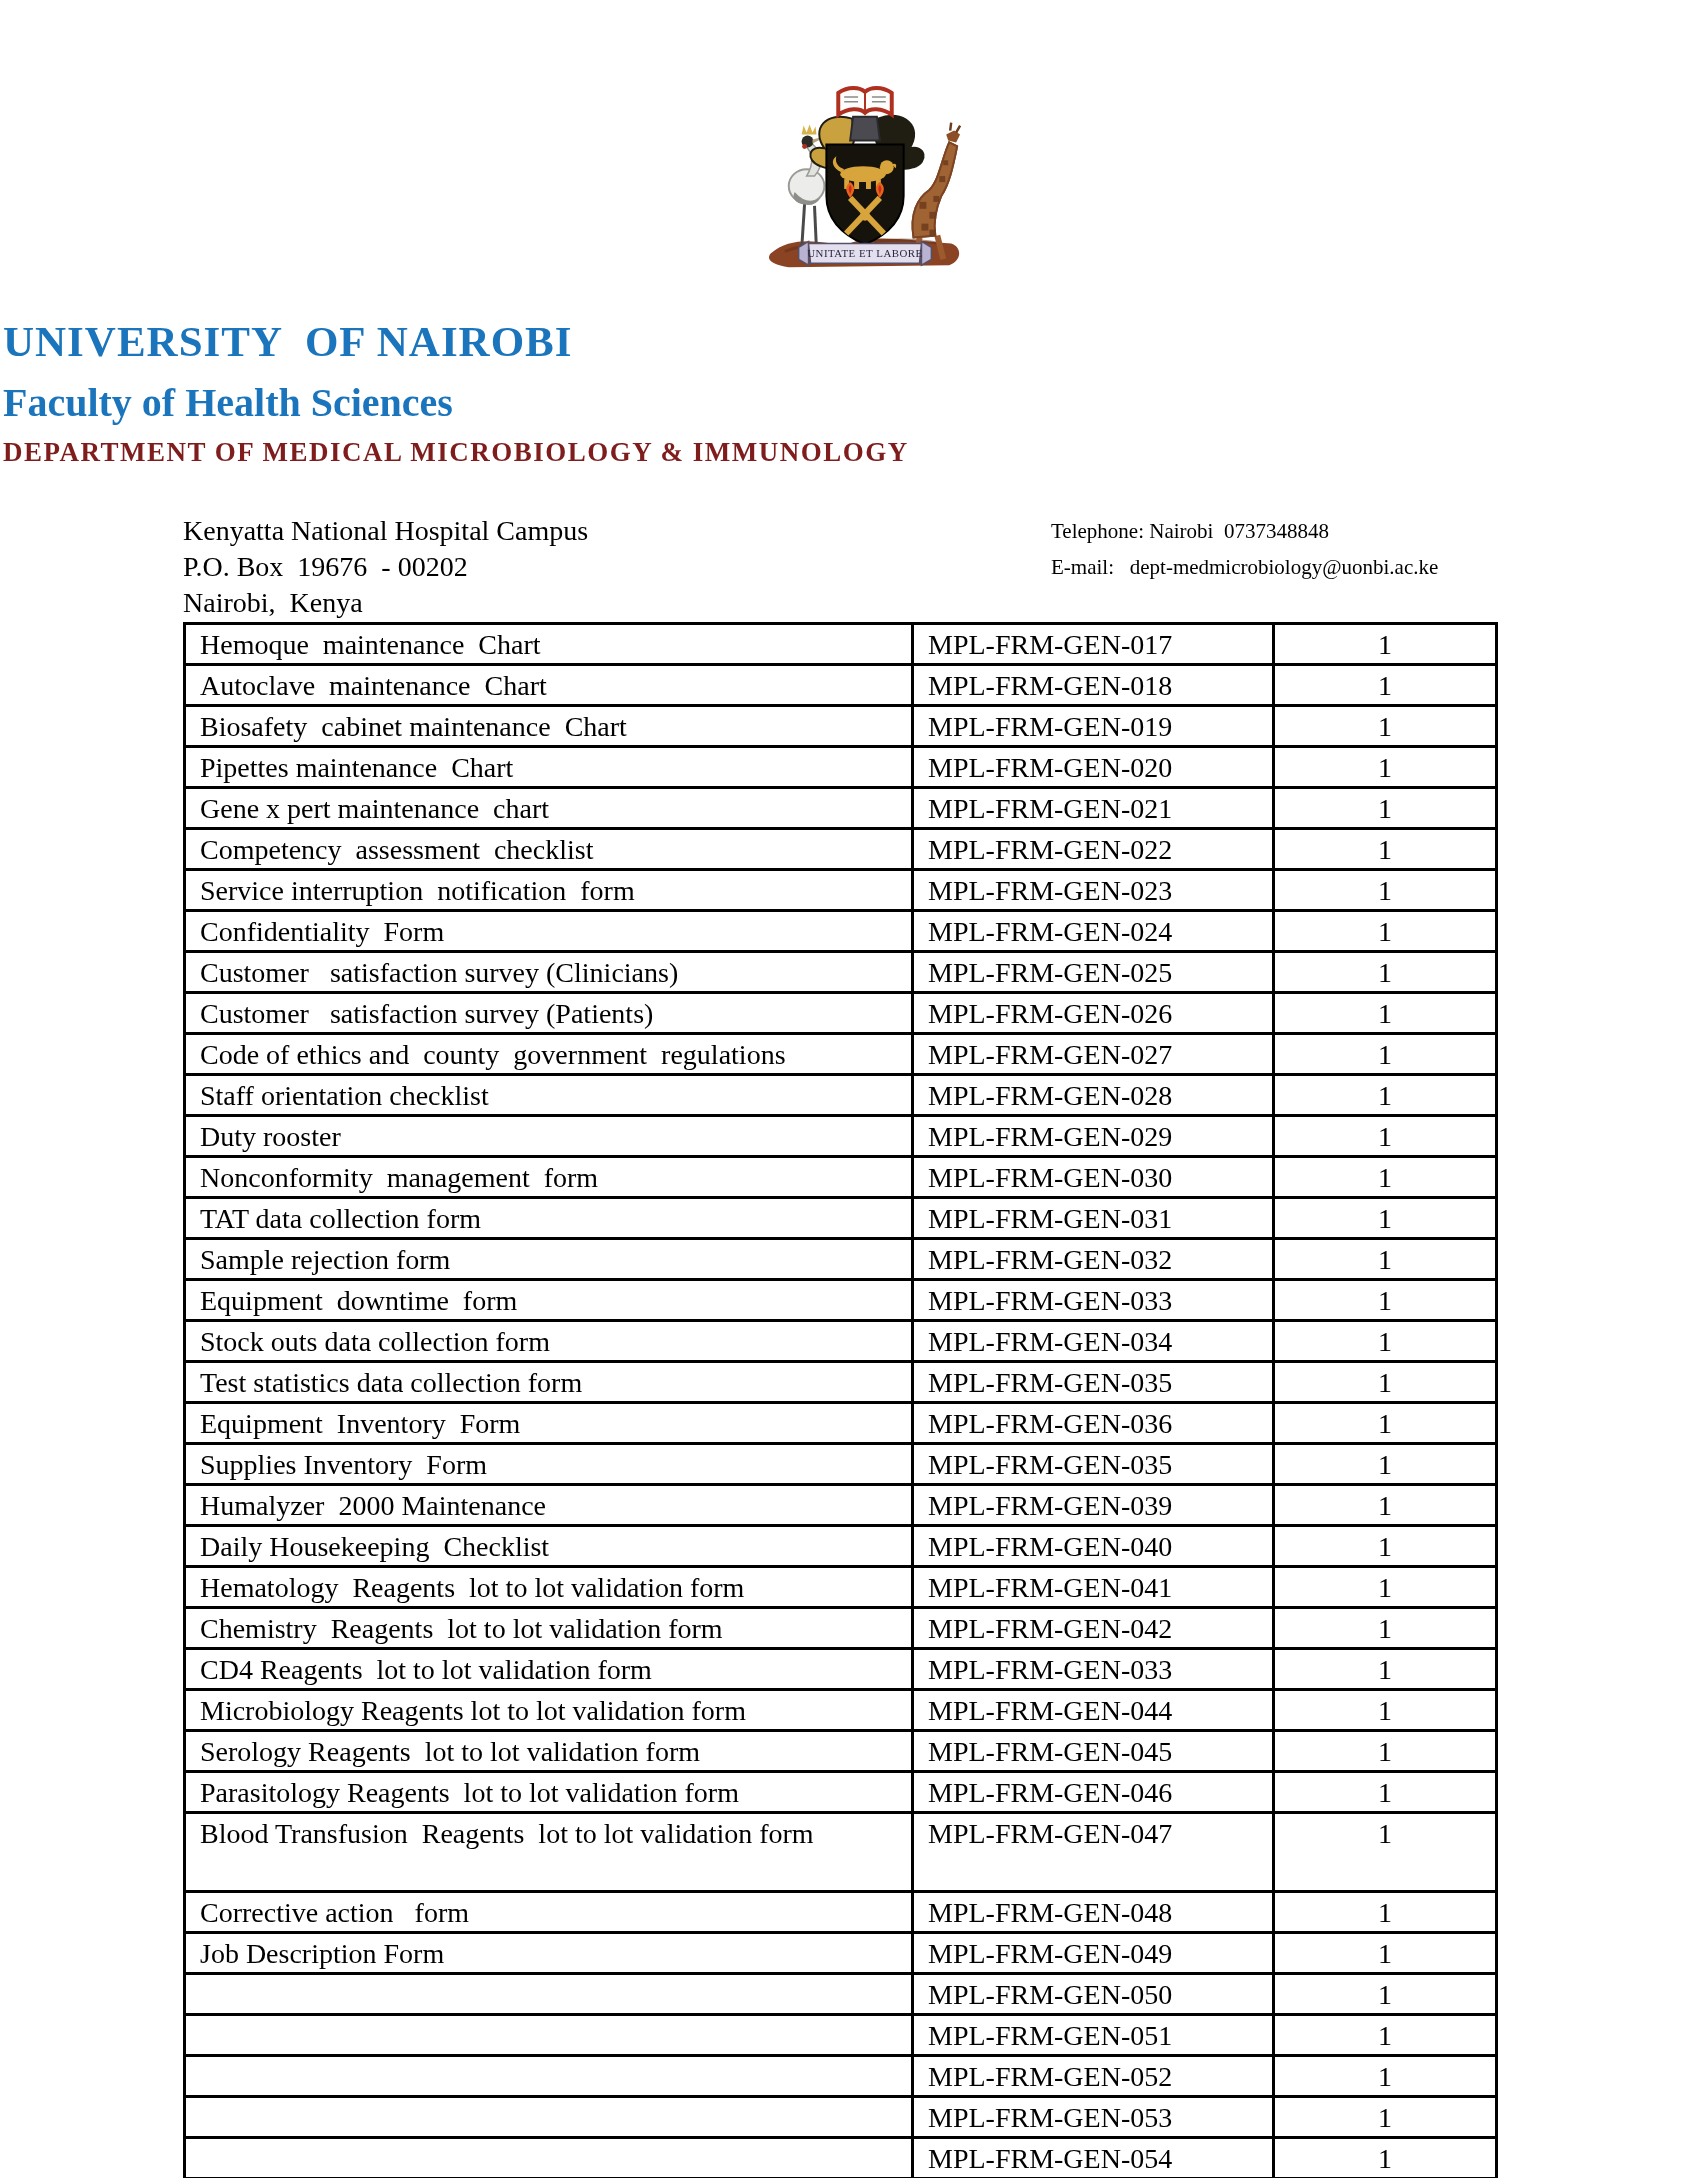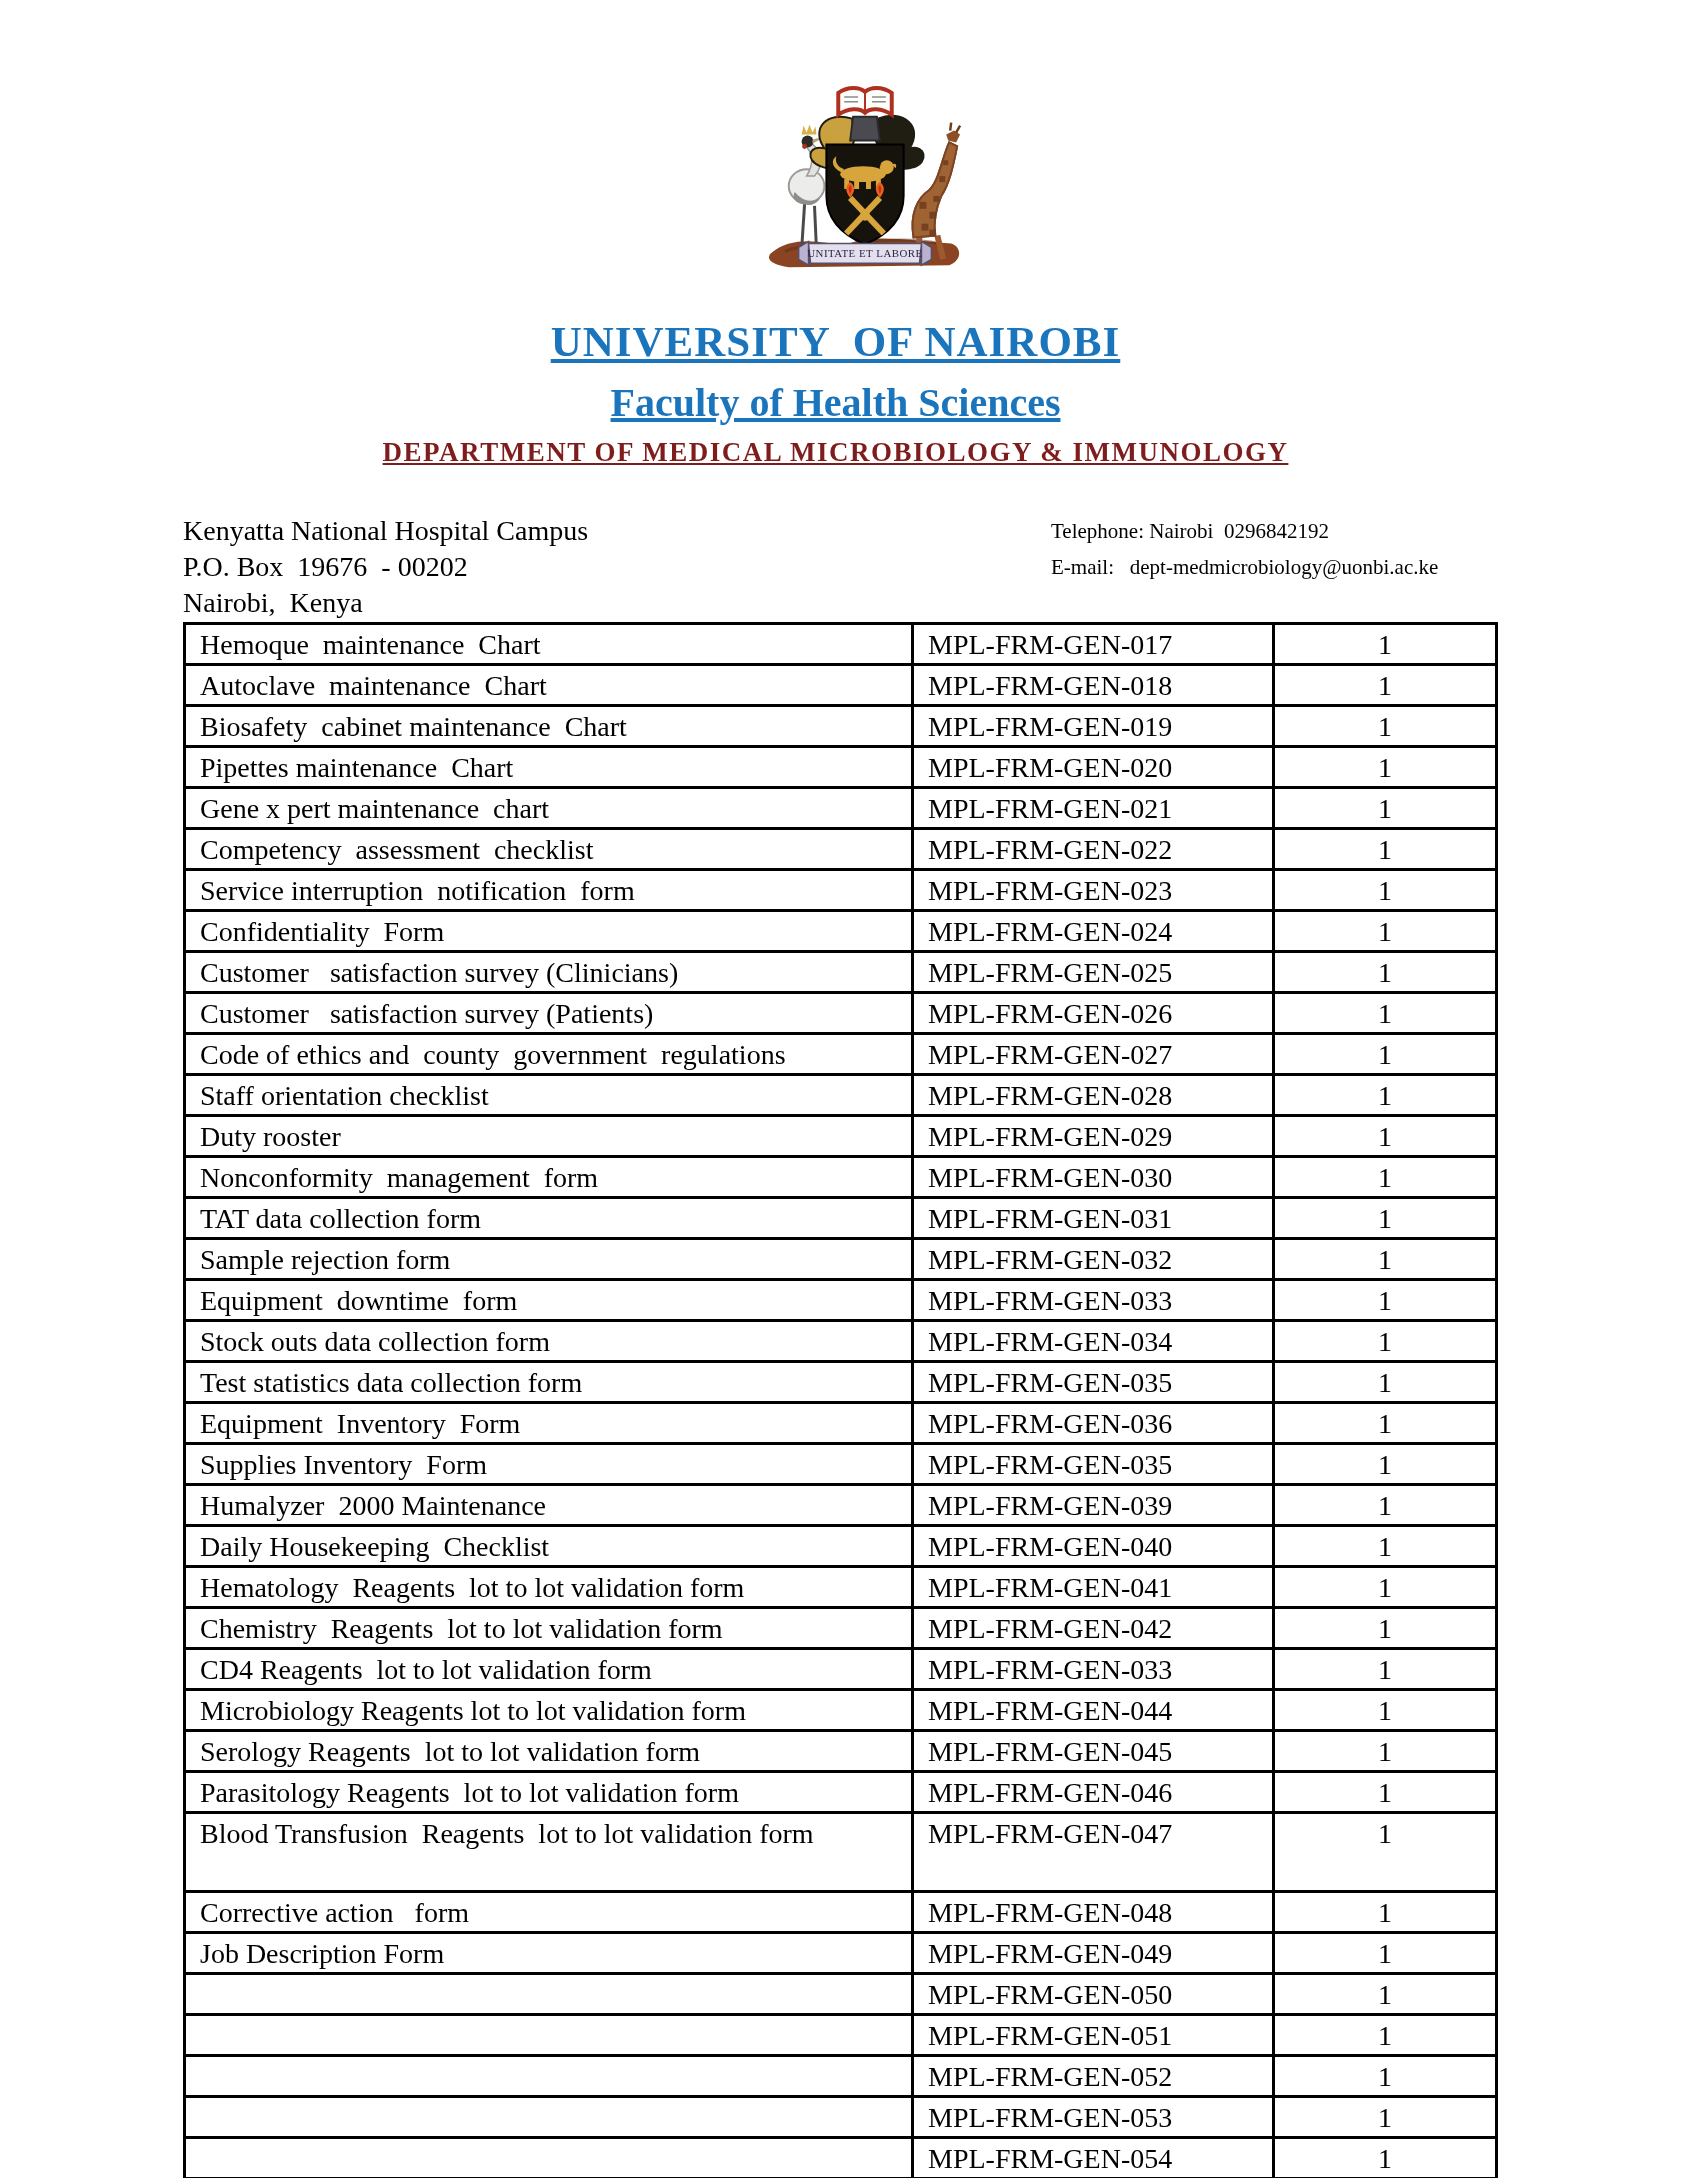--- a/index.html
+++ b/index.html
@@ -8,24 +8,23 @@
     width:1683px;height:2178px;
     background:#fff;
     font-family:"Liberation Serif","DejaVu Serif",serif;
     color:#000;
     overflow:hidden;
   }
   
   #crest{position:absolute;left:755px;top:85px;width:222px;height:206px;}
   
   .title-line{
-    position:absolute;left:12px;width:1647px;
-    text-align:center;white-space:pre;
+    position:absolute;left:3px;width:1647px;
+    text-align:left;white-space:pre;
     font-weight:bold;
-    text-decoration:underline;
   }
   #uni-title{top:317px;font-size:43px;letter-spacing:1px;}
   #faculty-title{top:379px;font-size:40px;}
   #dept-title{top:437px;font-size:27px;color:#7f1d1d;letter-spacing:1.5px;}
   
   .contact-block{position:absolute;top:513px;font-size:28px;line-height:36px;}
   #contact-left{left:183px;}
   #contact-right{left:1051px;font-size:21px;}
   .contact-line{white-space:pre;}
   
@@ -138,21 +137,21 @@
   <div id="uni-title" class="title-line" style="color:#1B75BC;">UNIVERSITY  OF NAIROBI</div>
   <div id="faculty-title" class="title-line" style="color:#1B75BC;">Faculty of Health Sciences</div>
   <div id="dept-title" class="title-line">DEPARTMENT OF MEDICAL MICROBIOLOGY &amp; IMMUNOLOGY</div>
 
   <div id="contact-left" class="contact-block">
       <div class="contact-line">Kenyatta National Hospital Campus</div>
       <div class="contact-line">P.O. Box  19676  - 00202</div>
       <div class="contact-line">Nairobi,  Kenya</div>
     </div>
   <div id="contact-right" class="contact-block">
-      <div class="contact-line">Telephone: Nairobi  0296842192</div>
+      <div class="contact-line">Telephone: Nairobi  0737348848</div>
       <div class="contact-line">E-mail:   dept-medmicrobiology@uonbi.ac.ke</div>
     </div>
 
   <table id="forms-table">
     <colgroup>
       <col class="c-name">
         <col class="c-code">
         <col class="c-qty">
     </colgroup>
     <tbody>

